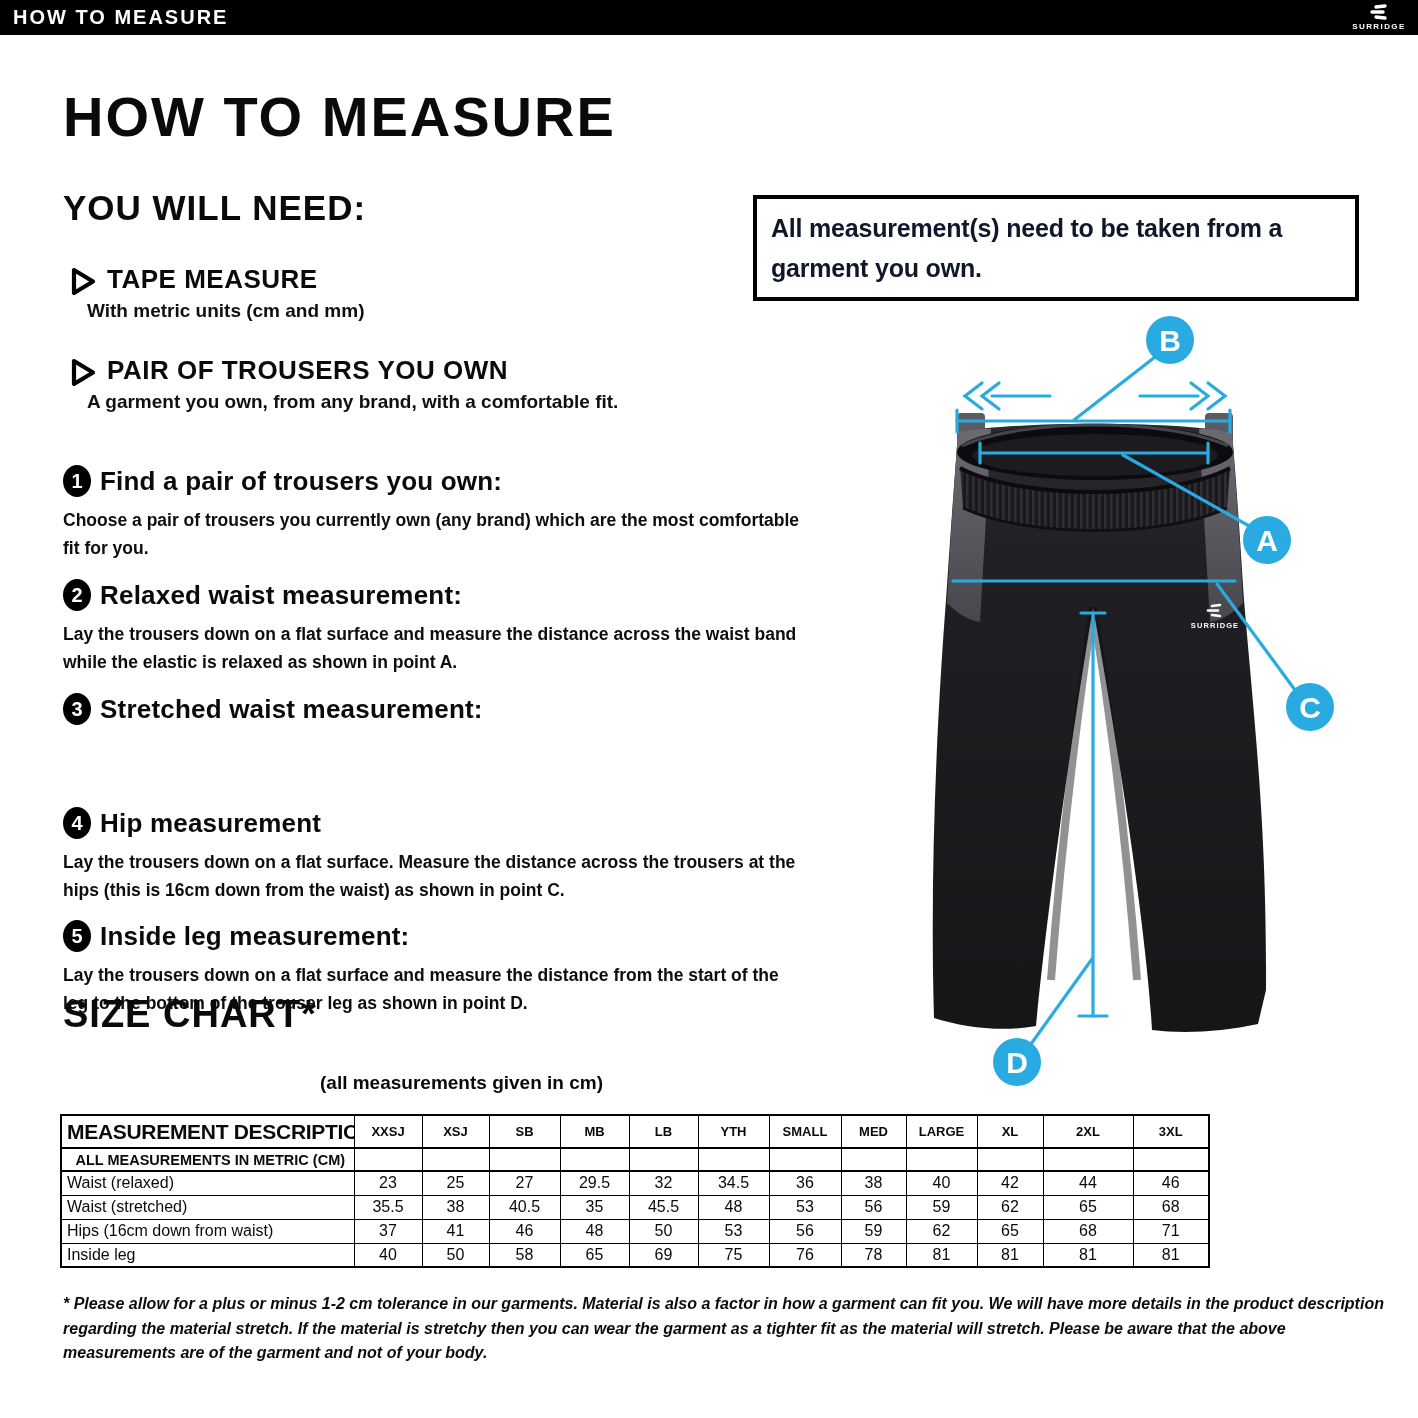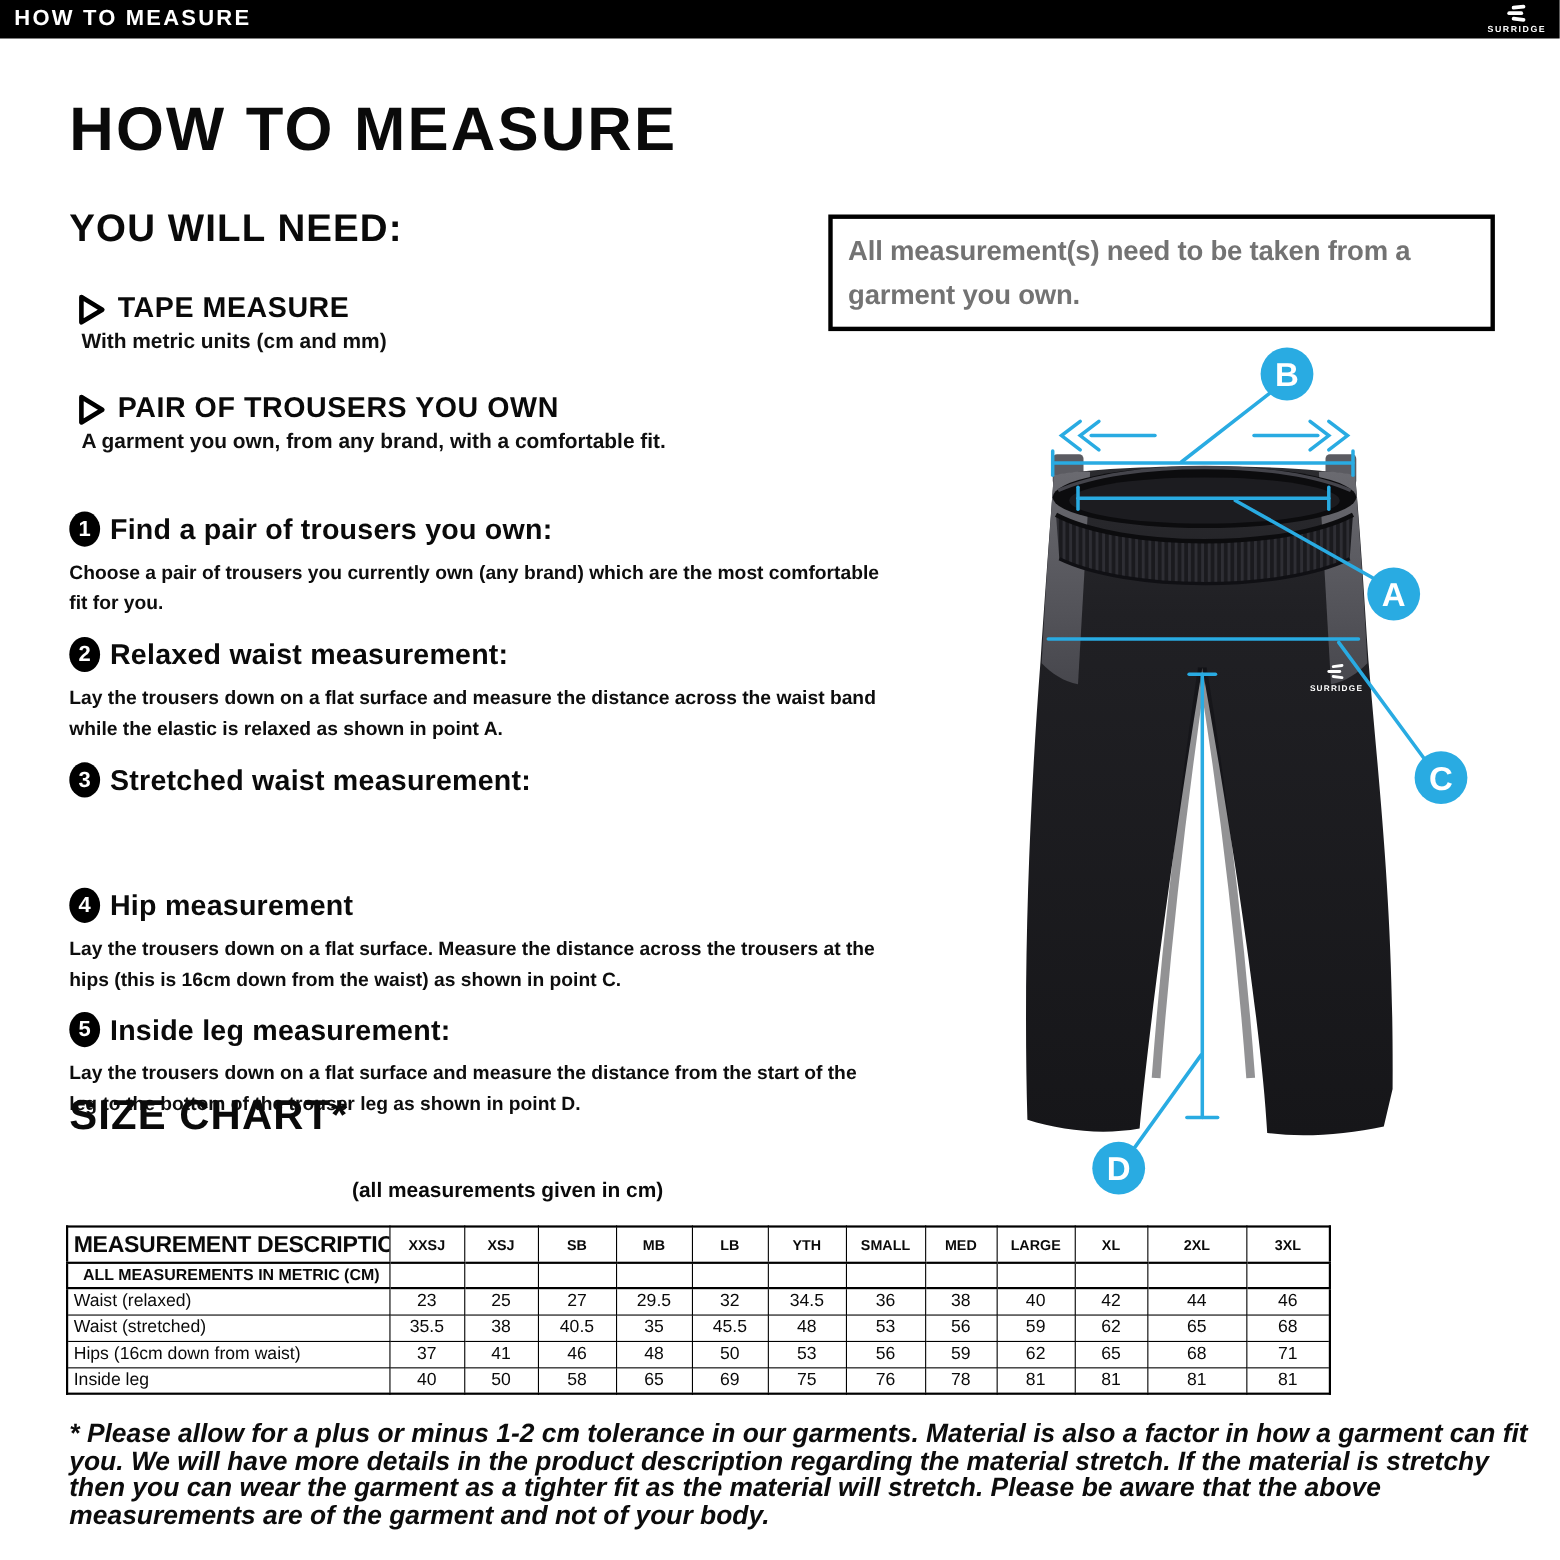--- a/index.html
+++ b/index.html
@@ -16,26 +16,26 @@
   
   .h1 { position:absolute; left:63px; top:84px; font-size:56px; font-weight:bold; letter-spacing:2px; }
   .ywn-heading { position:absolute; left:63px; top:188px; font-size:35px; font-weight:bold; letter-spacing:1px; }
 
   
   .need-item { position:absolute; left:70px; width:700px; }
   .need-item.n1 { top:264px; }
   .need-item.n2 { top:355px; }
   .need-icon { position:absolute; left:0; top:2px; }
   .need-title { margin-left:37px; font-size:26px; font-weight:bold; letter-spacing:0.5px; }
-  .need-sub { margin-left:4px; margin-top:5px; font-size:19px; font-weight:bold; color:#101010; }
+  .need-sub { margin-left:17px; margin-top:5px; font-size:19px; font-weight:bold; color:#101010; }
 
   
   .notice { position:absolute; left:753px; top:195px; width:606px; min-height:102px;
             border:4px solid #000; padding:9px 14px; font-size:25px; font-weight:bold;
-            line-height:40px; letter-spacing:-0.2px; color:#737373; }
+            line-height:40px; letter-spacing:-0.2px; color:#0f172a; }
 
   
   .step { position:absolute; left:63px; width:760px; }
   .step.s1 { top:466px; } .step.s2 { top:580px; } .step.s3 { top:694px; }
   .step.s4 { top:808px; } .step.s5 { top:921px; }
   .step-badge { position:absolute; left:0; top:-1px; width:28px; height:32px; background:#000;
                 border-radius:50%; color:#fff; font-size:20px; font-weight:bold;
                 display:flex; align-items:center; justify-content:center; }
   .step-heading { margin-left:37px; font-size:26px; font-weight:bold; letter-spacing:0.2px; }
   .step-body { margin-top:9px; font-size:17.5px; font-weight:bold; line-height:28px;
@@ -49,21 +49,21 @@
                      border-collapse:collapse; border:2.5px solid #000; table-layout:fixed; }
   table.size-table th, table.size-table td { border:1.4px solid #000; overflow:hidden; white-space:nowrap; }
   table.size-table thead th { height:33px; font-size:13px; font-weight:bold; text-align:center; }
   table.size-table thead th.first { font-size:21px; text-align:left; padding-left:5px; letter-spacing:-0.3px; border-bottom:2.2px solid #000; }
   table.size-table thead th { border-bottom:2.2px solid #000; }
   table.size-table tr.metric-row td { height:23px; font-size:14.5px; font-weight:bold; padding-left:5px; border-bottom:2px solid #000; }
   table.size-table tbody td { height:24px; font-size:16px; text-align:center; }
   table.size-table tbody td.rowlabel { text-align:left; padding-left:5px;margin-top:18px; }
 
   
-  .footnote { position:absolute; left:63px; top:1292px; width:1336px; font-size:24px;
+  .footnote { position:absolute; left:63px; top:1292px; width:1336px; font-size:16px;
               font-weight:bold; font-style:italic; line-height:24.5px; color:#0c0c0c; }
 
   
   .diagram { position:absolute; left:870px; top:300px; width:530px; height:810px; }
   .blue { stroke:#29ABE2; stroke-width:3.2; stroke-linecap:round; fill:none; }
   .blue-dot { fill:#29ABE2; stroke:none; }
   .pt-letter { fill:#fff; font-size:30px; font-weight:bold; text-anchor:middle;
                font-family:"Liberation Sans", sans-serif; }
   .garment-logo-text { fill:#fff; font-weight:bold; text-anchor:middle;
                        font-family:"Liberation Sans", sans-serif; }

